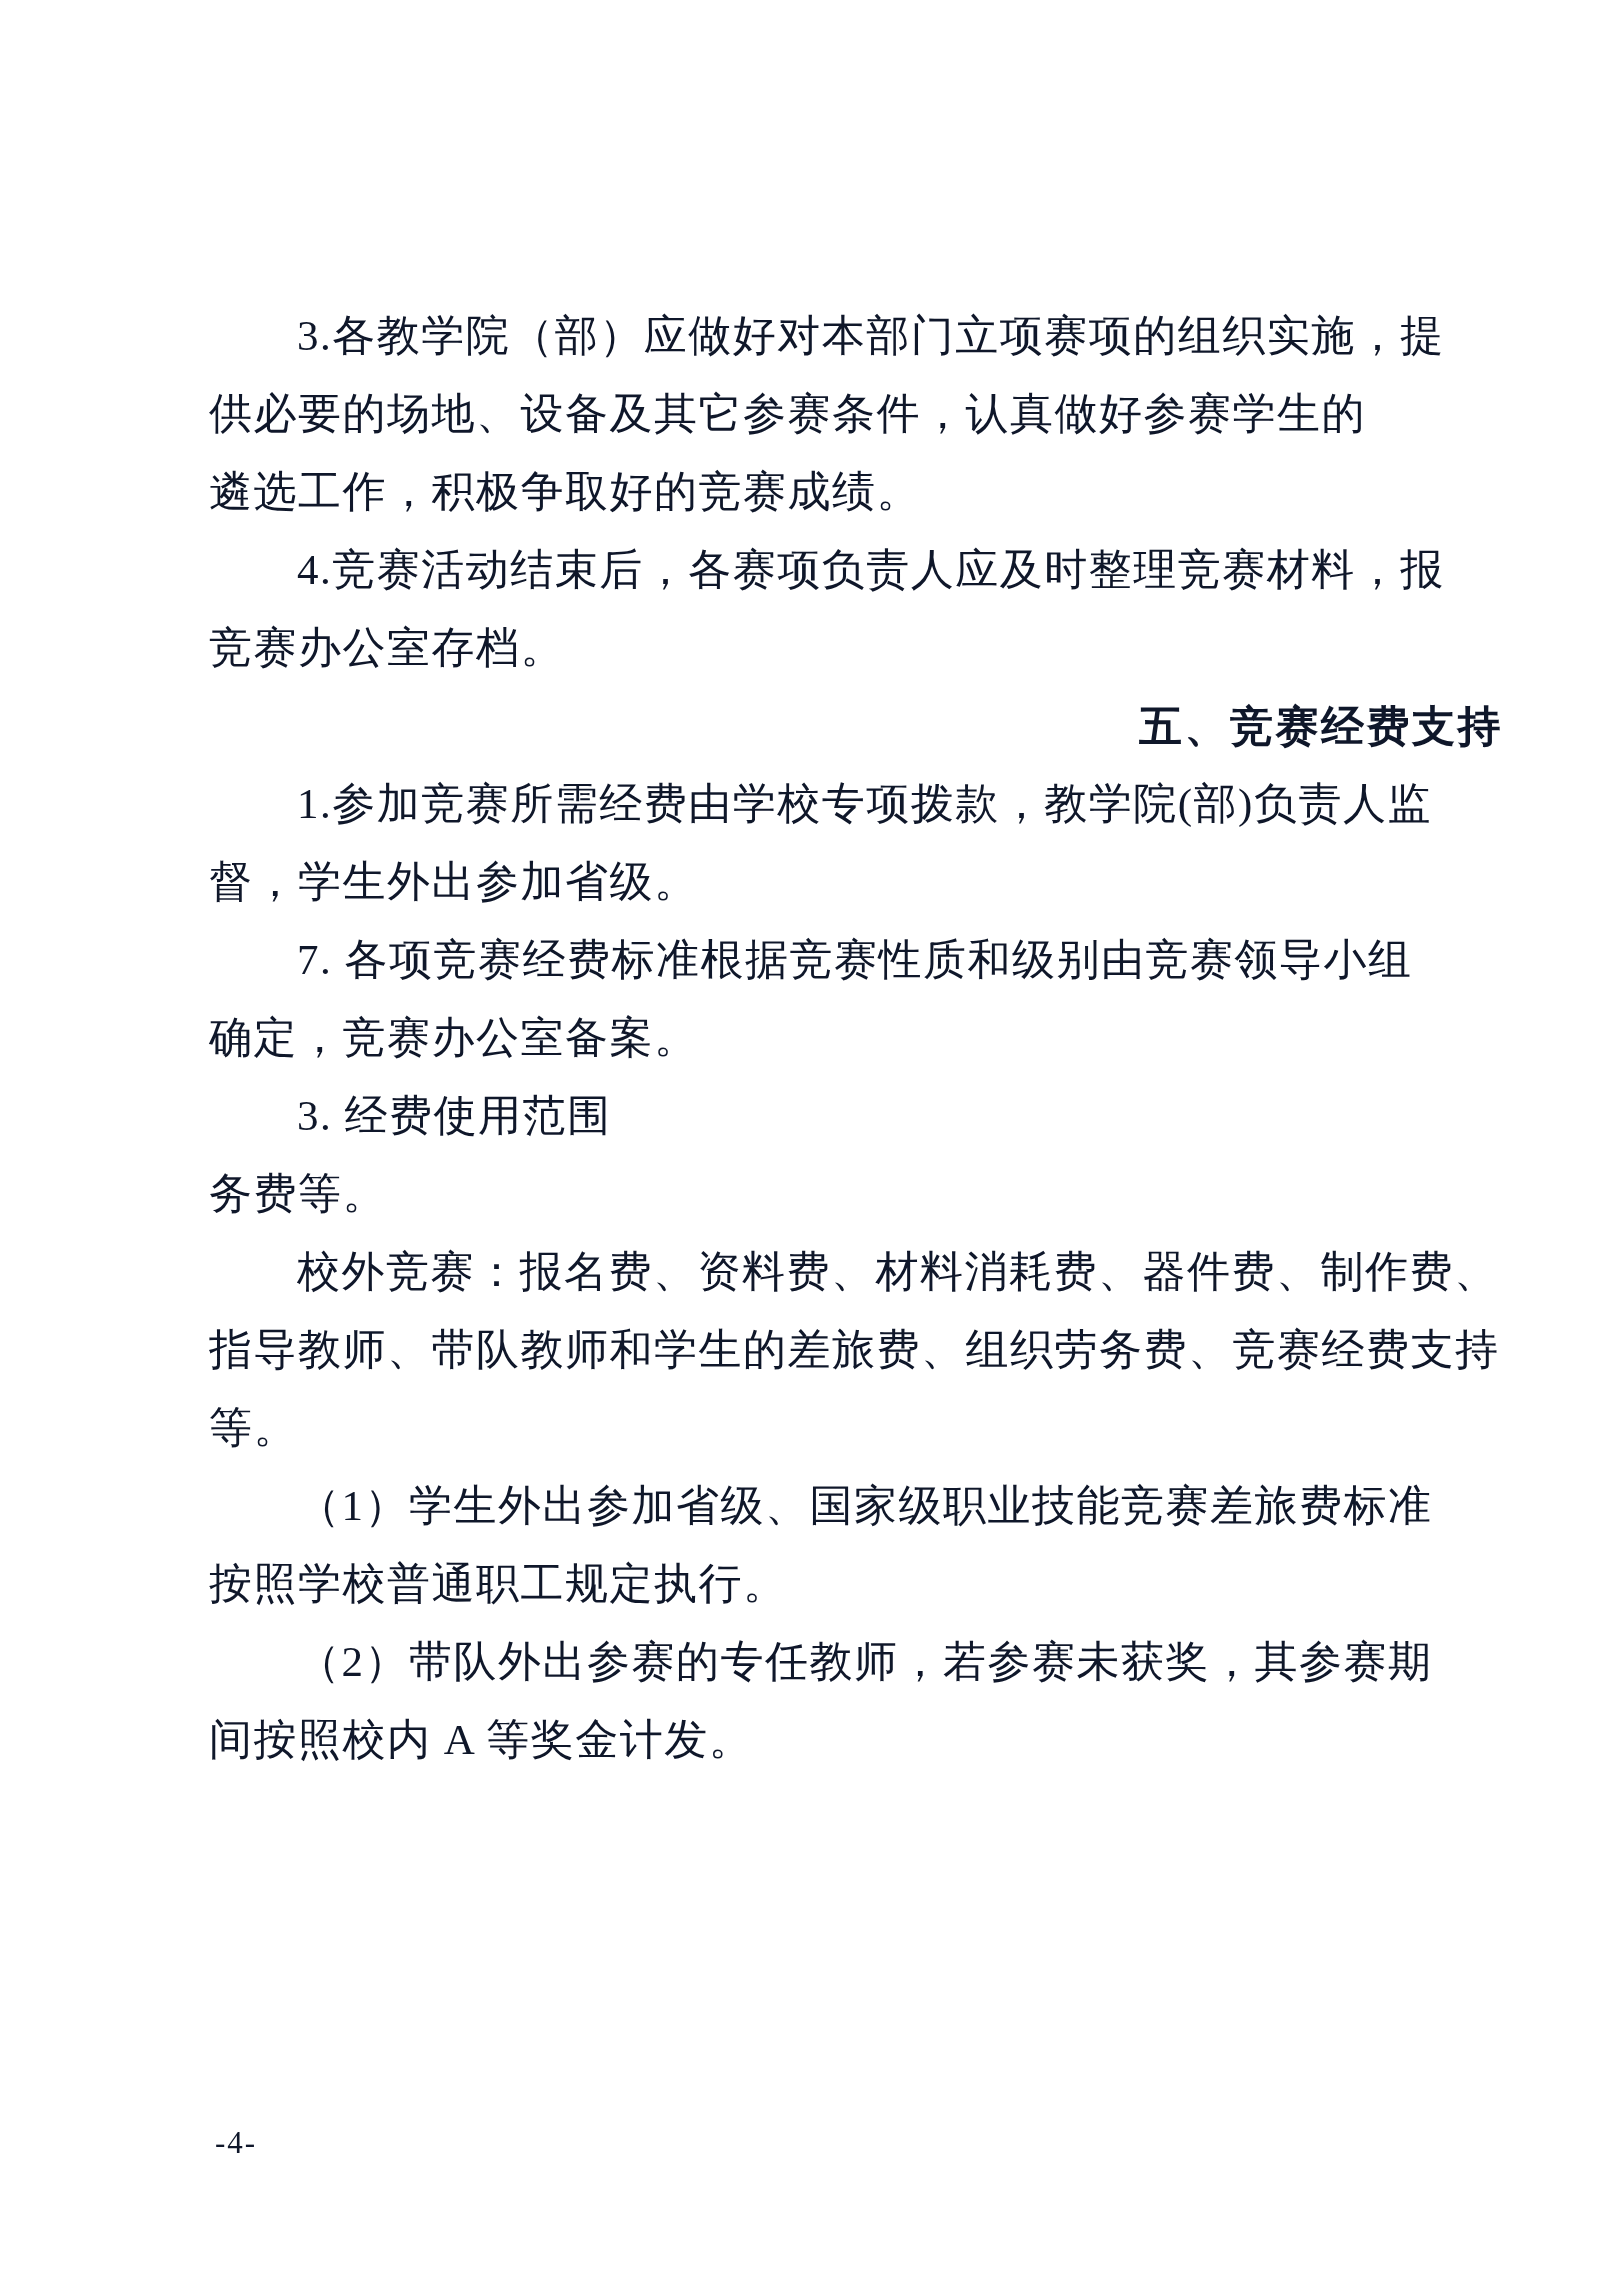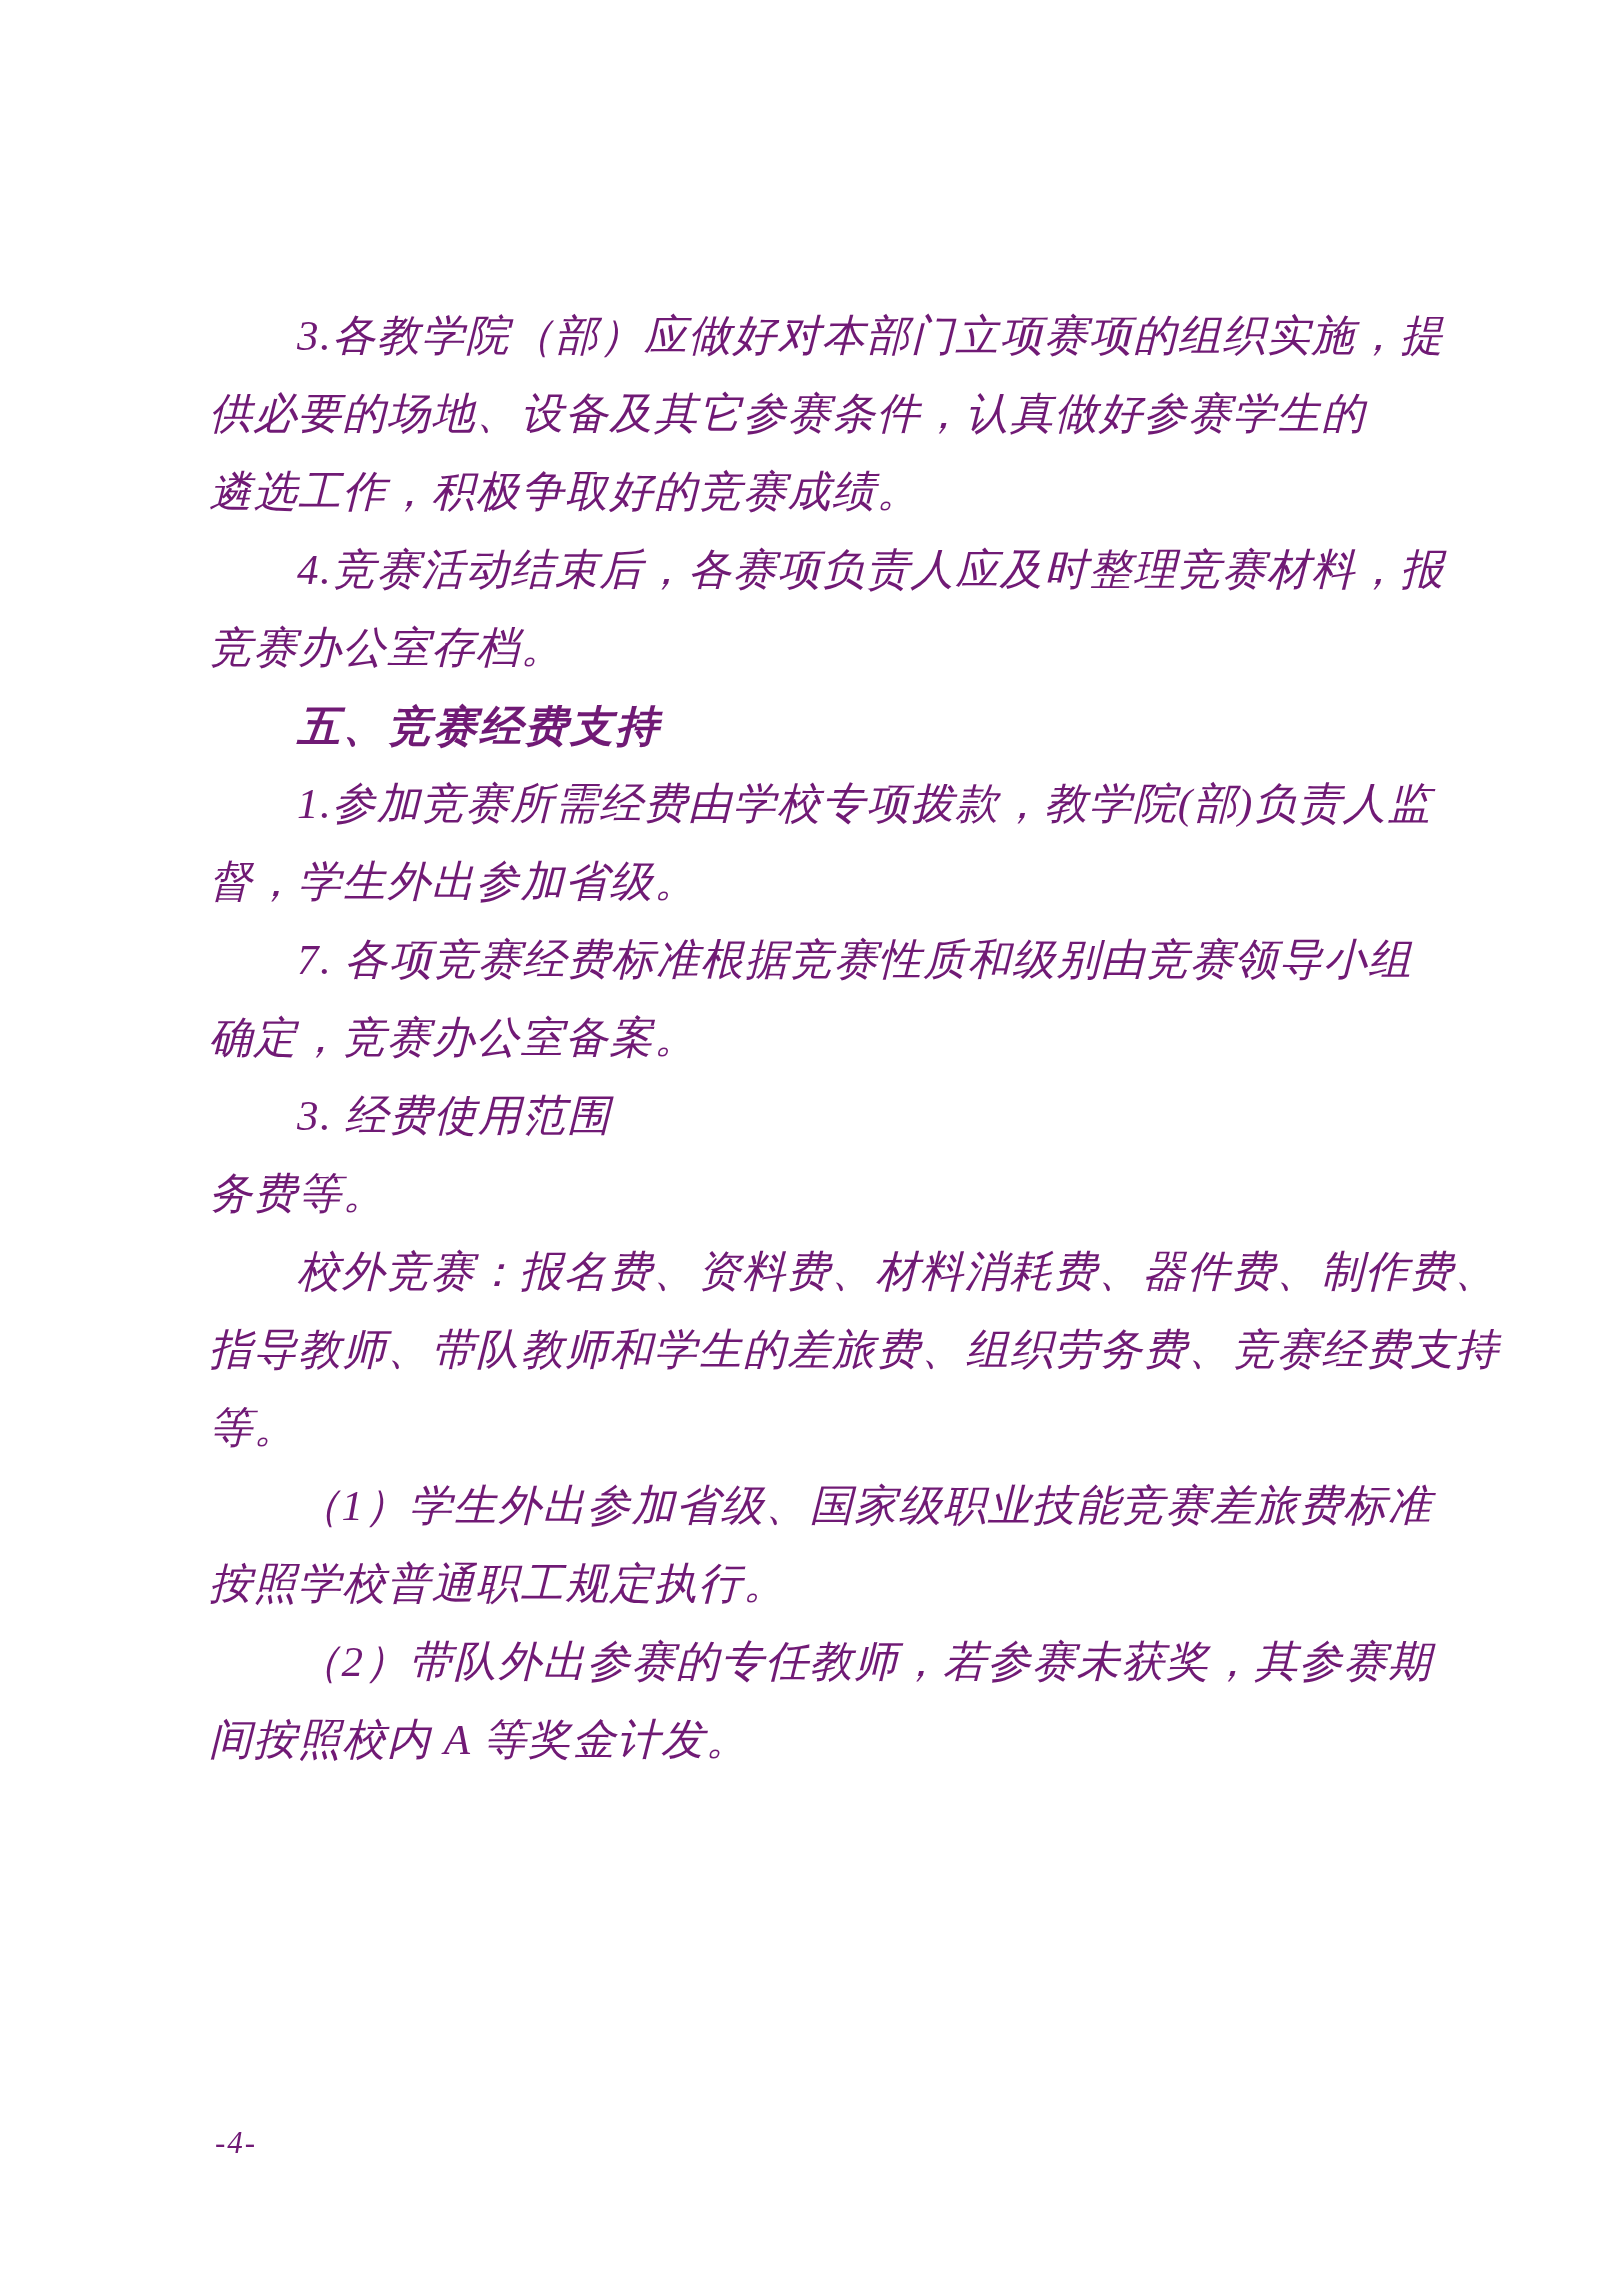--- a/index.html
+++ b/index.html
@@ -5,24 +5,23 @@
   html, body {
     margin: 0;
     padding: 0;
     background: #ffffff;
   }
   .page {
     position: relative;
     width: 1604px;
     height: 2293px;
     background: #ffffff;
-    color: #701a75;
+    color: #0f172a;
     font-family: "Liberation Serif", "DejaVu Serif", serif;
     overflow: hidden;
-    font-style: italic;
   }
   .text-block {
     position: absolute;
     left: 209px;
     top: 297px;
     width: 1294px;
     font-size: 43px;
     line-height: 78px;
     letter-spacing: 1.5px;
   }
@@ -33,20 +32,21 @@
   .indent {
     padding-left: 88px;
   }
   .indent-lg {
     padding-left: 110px;
   }
   .heading {
     font-weight: bold;
     font-family: "Liberation Sans", "DejaVu Sans", sans-serif;
     letter-spacing: 2.5px;
+    text-align: right;
   }
   .page-footer {
     position: absolute;
     left: 215px;
     top: 2123px;
     font-size: 31px;
     line-height: 39px;
     letter-spacing: 2px;
     font-family: "Liberation Serif", "DejaVu Serif", serif;
   }

